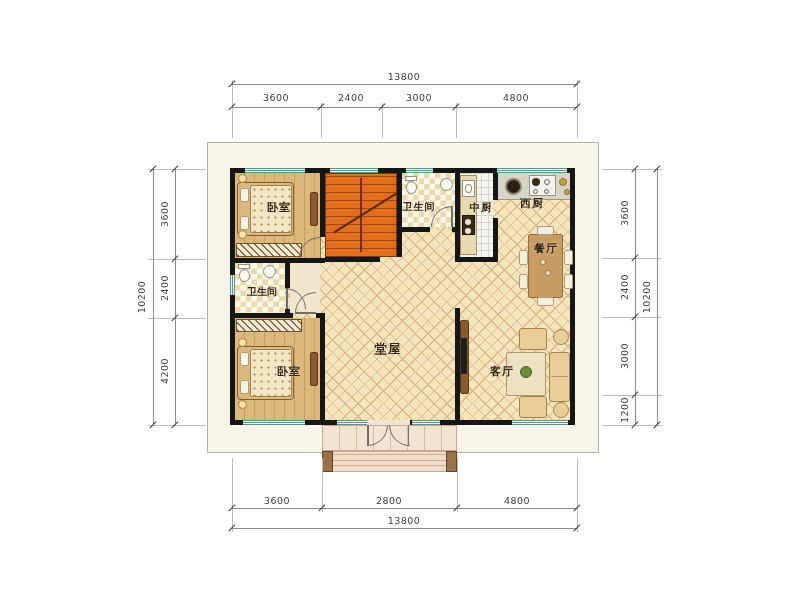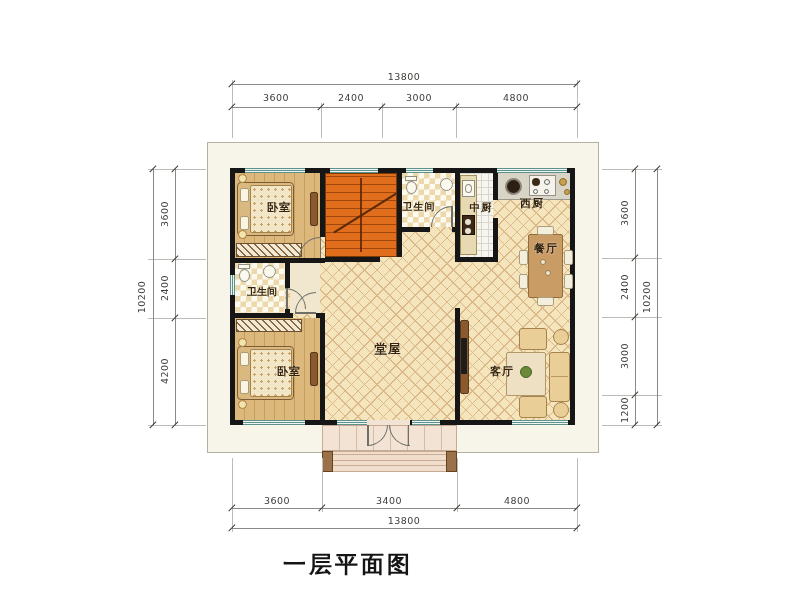--- a/index.html
+++ b/index.html
@@ -265,19 +265,18 @@
   <div class="ext" style="left:577px;top:458px;width:1px;height:74px;"></div>
   <div class="dimline" style="left:232px;top:508px;width:345px;height:1px;"></div>
   <div class="dimline" style="left:232px;top:528px;width:345px;height:1px;"></div>
   <div class="tick" style="left:232px;top:508px;"></div>
   <div class="tick" style="left:322px;top:508px;"></div>
   <div class="tick" style="left:457px;top:508px;"></div>
   <div class="tick" style="left:577px;top:508px;"></div>
   <div class="tick" style="left:232px;top:528px;"></div>
   <div class="tick" style="left:577px;top:528px;"></div>
   <div class="dlabel" style="left:277px;top:500px;">3600</div>
-  <div class="dlabel" style="left:389px;top:500px;">3400</div>
+  <div class="dlabel" style="left:389px;top:500px;">2800</div>
   <div class="dlabel" style="left:517px;top:500px;">4800</div>
   <div class="dlabel" style="left:404px;top:520px;">13800</div>
 
-  <div class="title-main">一层平面图</div>
 
 </div>
 
 </body></html>

